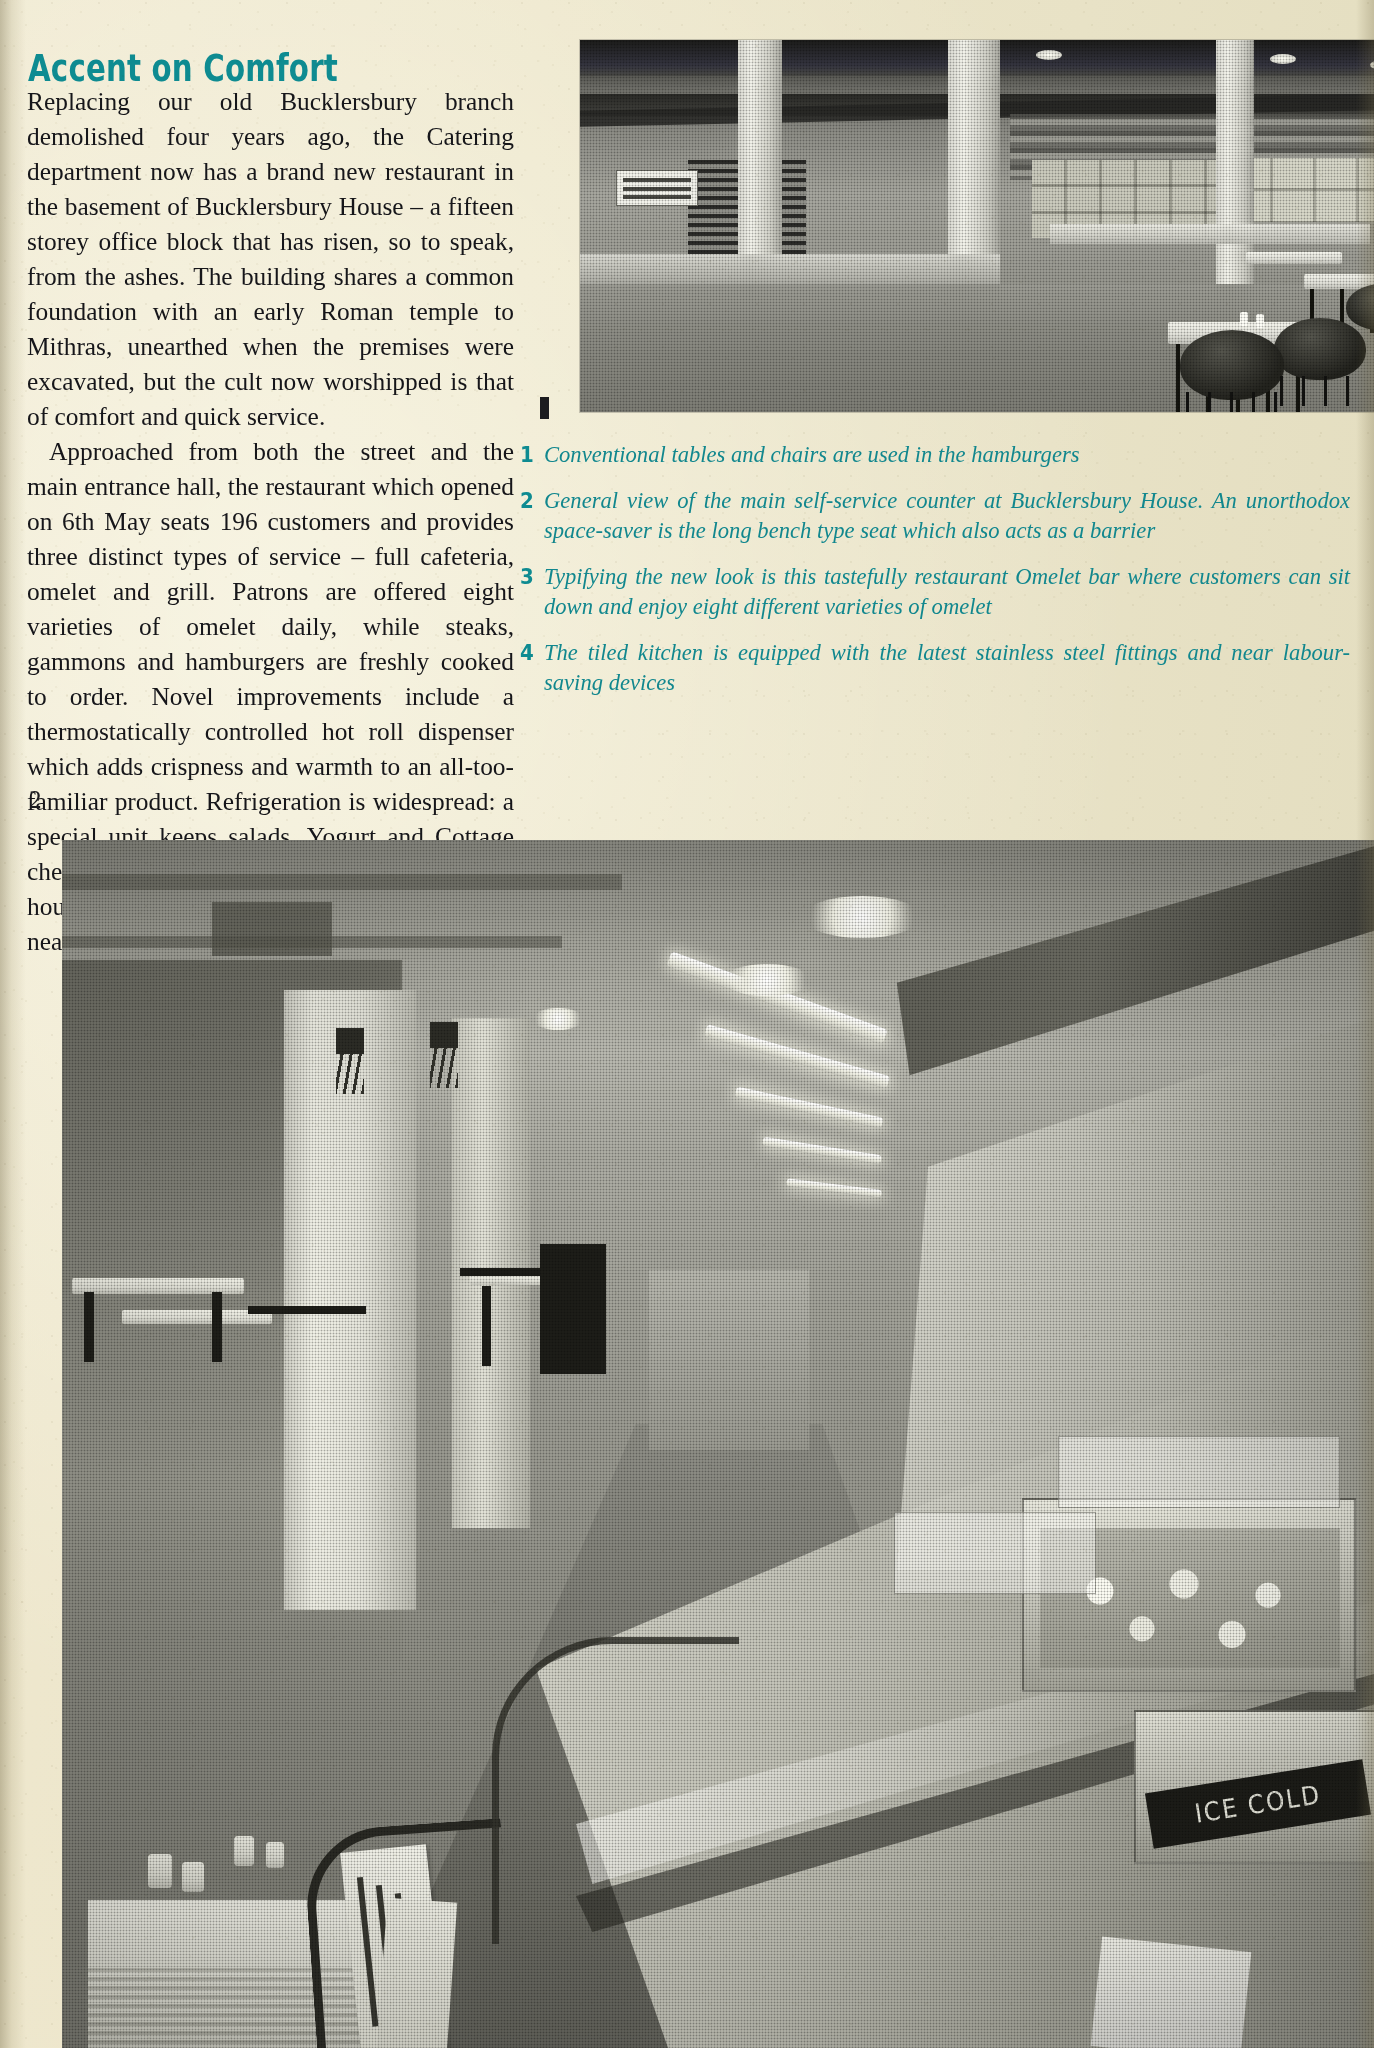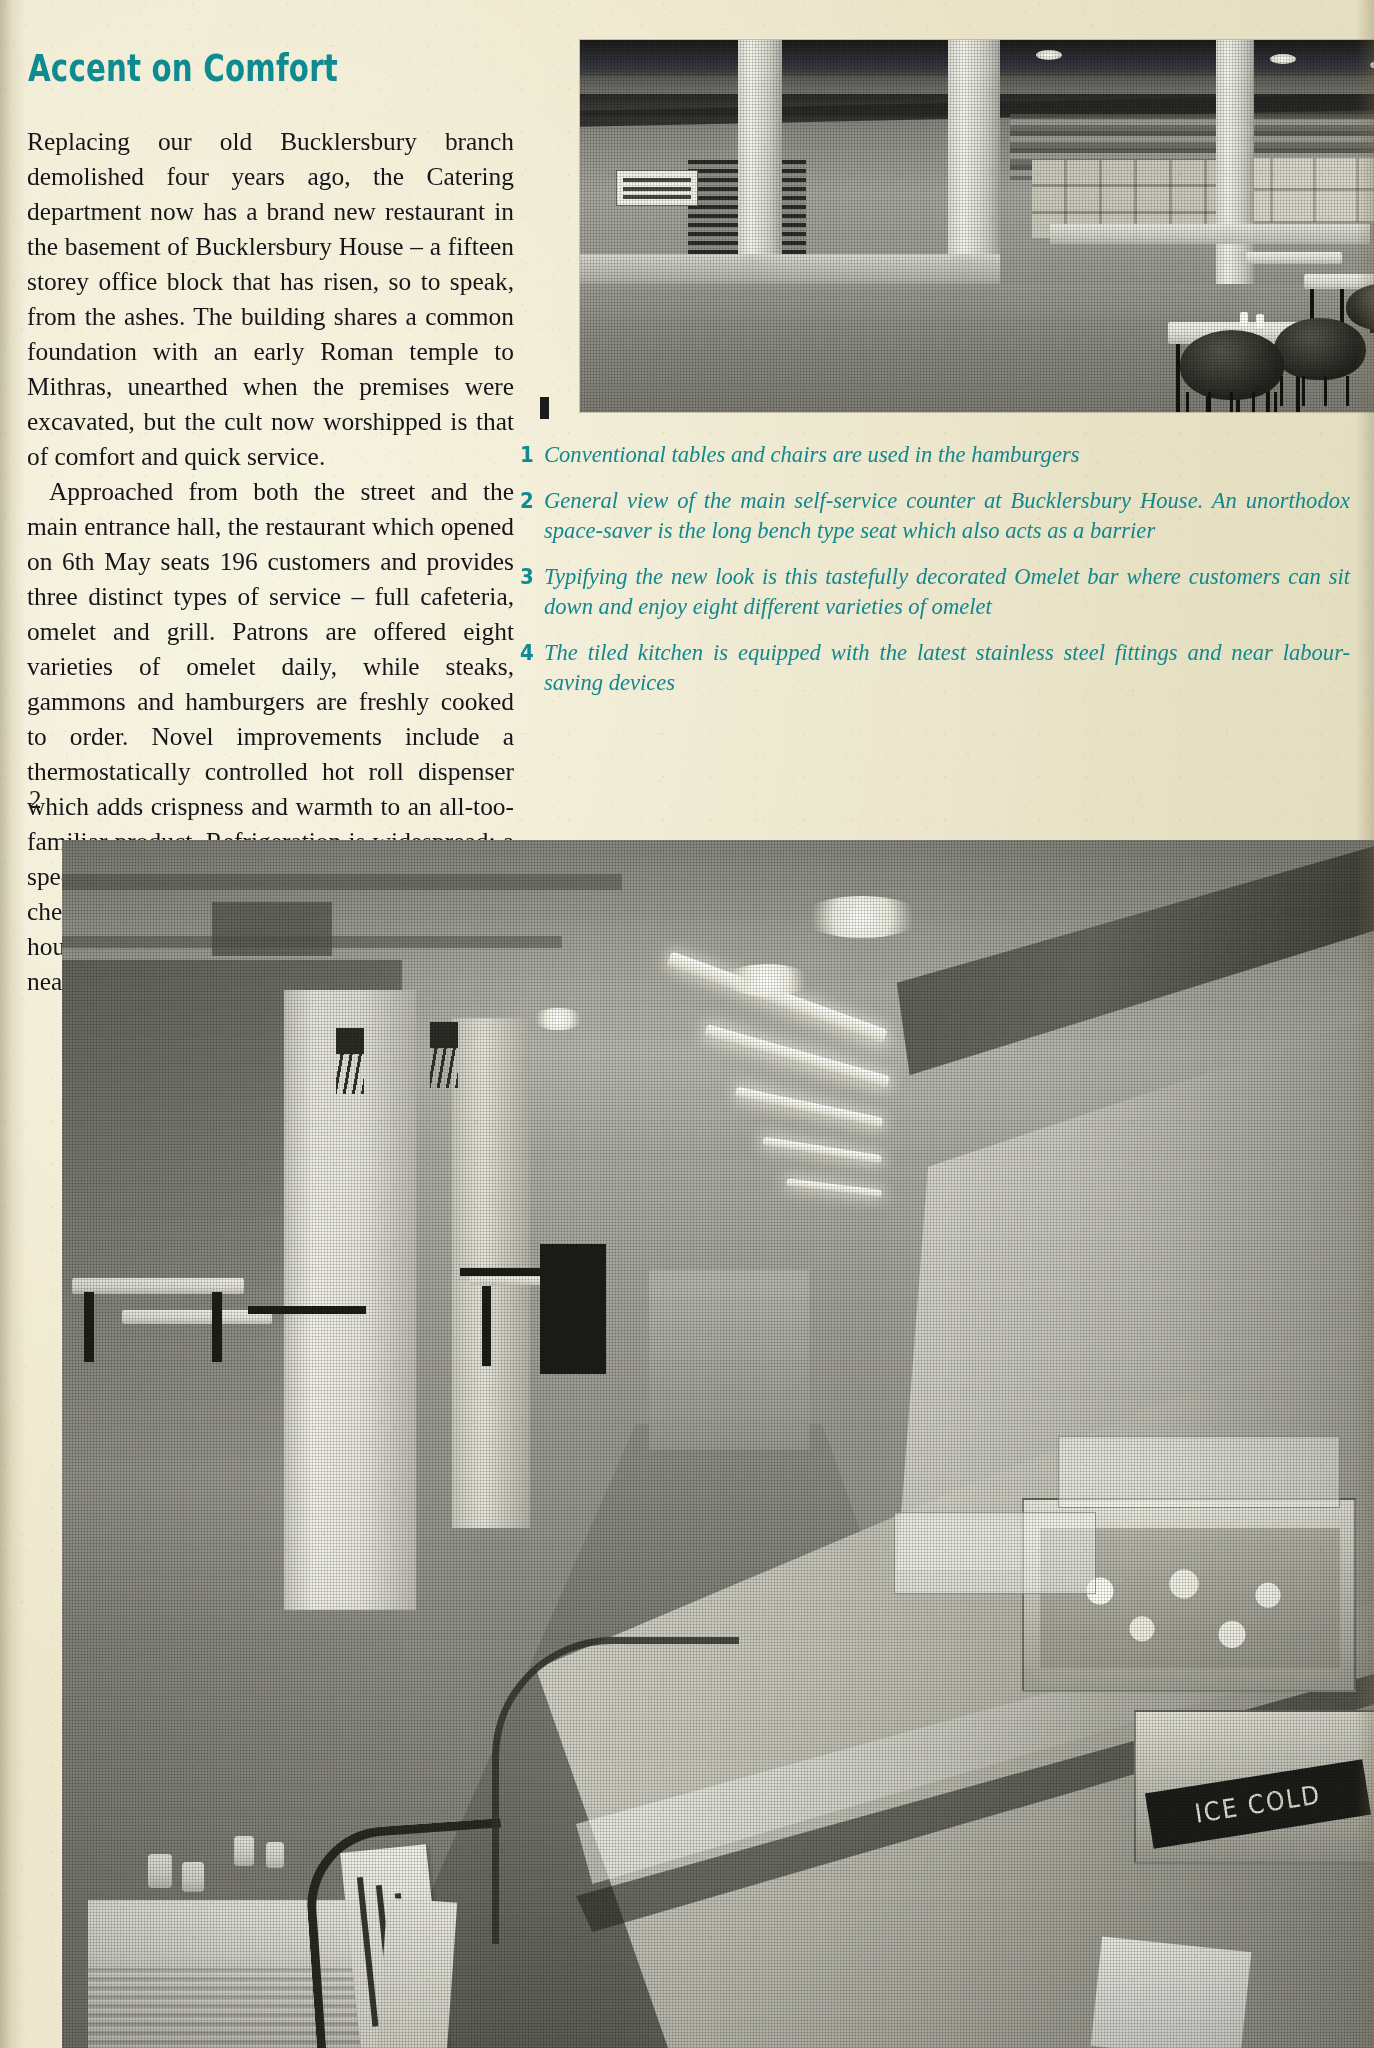--- a/index.html
+++ b/index.html
@@ -74,21 +74,20 @@
     position: absolute;
     left: 27px;
     top: 84px;
     width: 487px;
     color: #16161a;
     font-size: 25.4px;
     line-height: 35.0px;
     text-align: justify;
     text-justify: inter-word;
     font-family: "Liberation Serif", serif;
-    margin-top: 40px;
   }
   .body-col p {
     margin: 0;
   }
   .body-col p + p {
     text-indent: 22px;
   }
 
   
   .folio {
@@ -556,21 +555,21 @@
       <div class="cap-text nojust">Conventional tables and chairs are used in the hamburgers</div>
     </div>
 
     <div class="cap">
       <div class="cap-num">2</div>
       <div class="cap-text">General view of the main self-service counter at Bucklersbury House. An unorthodox space-saver is the long bench type seat which also acts as a barrier</div>
     </div>
 
     <div class="cap">
       <div class="cap-num">3</div>
-      <div class="cap-text">Typifying the new look is this tastefully decorated Omelet bar where customers can sit down and enjoy eight different varieties of omelet</div>
+      <div class="cap-text">Typifying the new look is this tastefully restaurant Omelet bar where customers can sit down and enjoy eight different varieties of omelet</div>
     </div>
 
     <div class="cap">
       <div class="cap-num">4</div>
       <div class="cap-text">The tiled kitchen is equipped with the latest stainless steel fittings and near labour-saving devices</div>
     </div>
 
   </div>
 
   <figure class="photo-bottom halftone">

